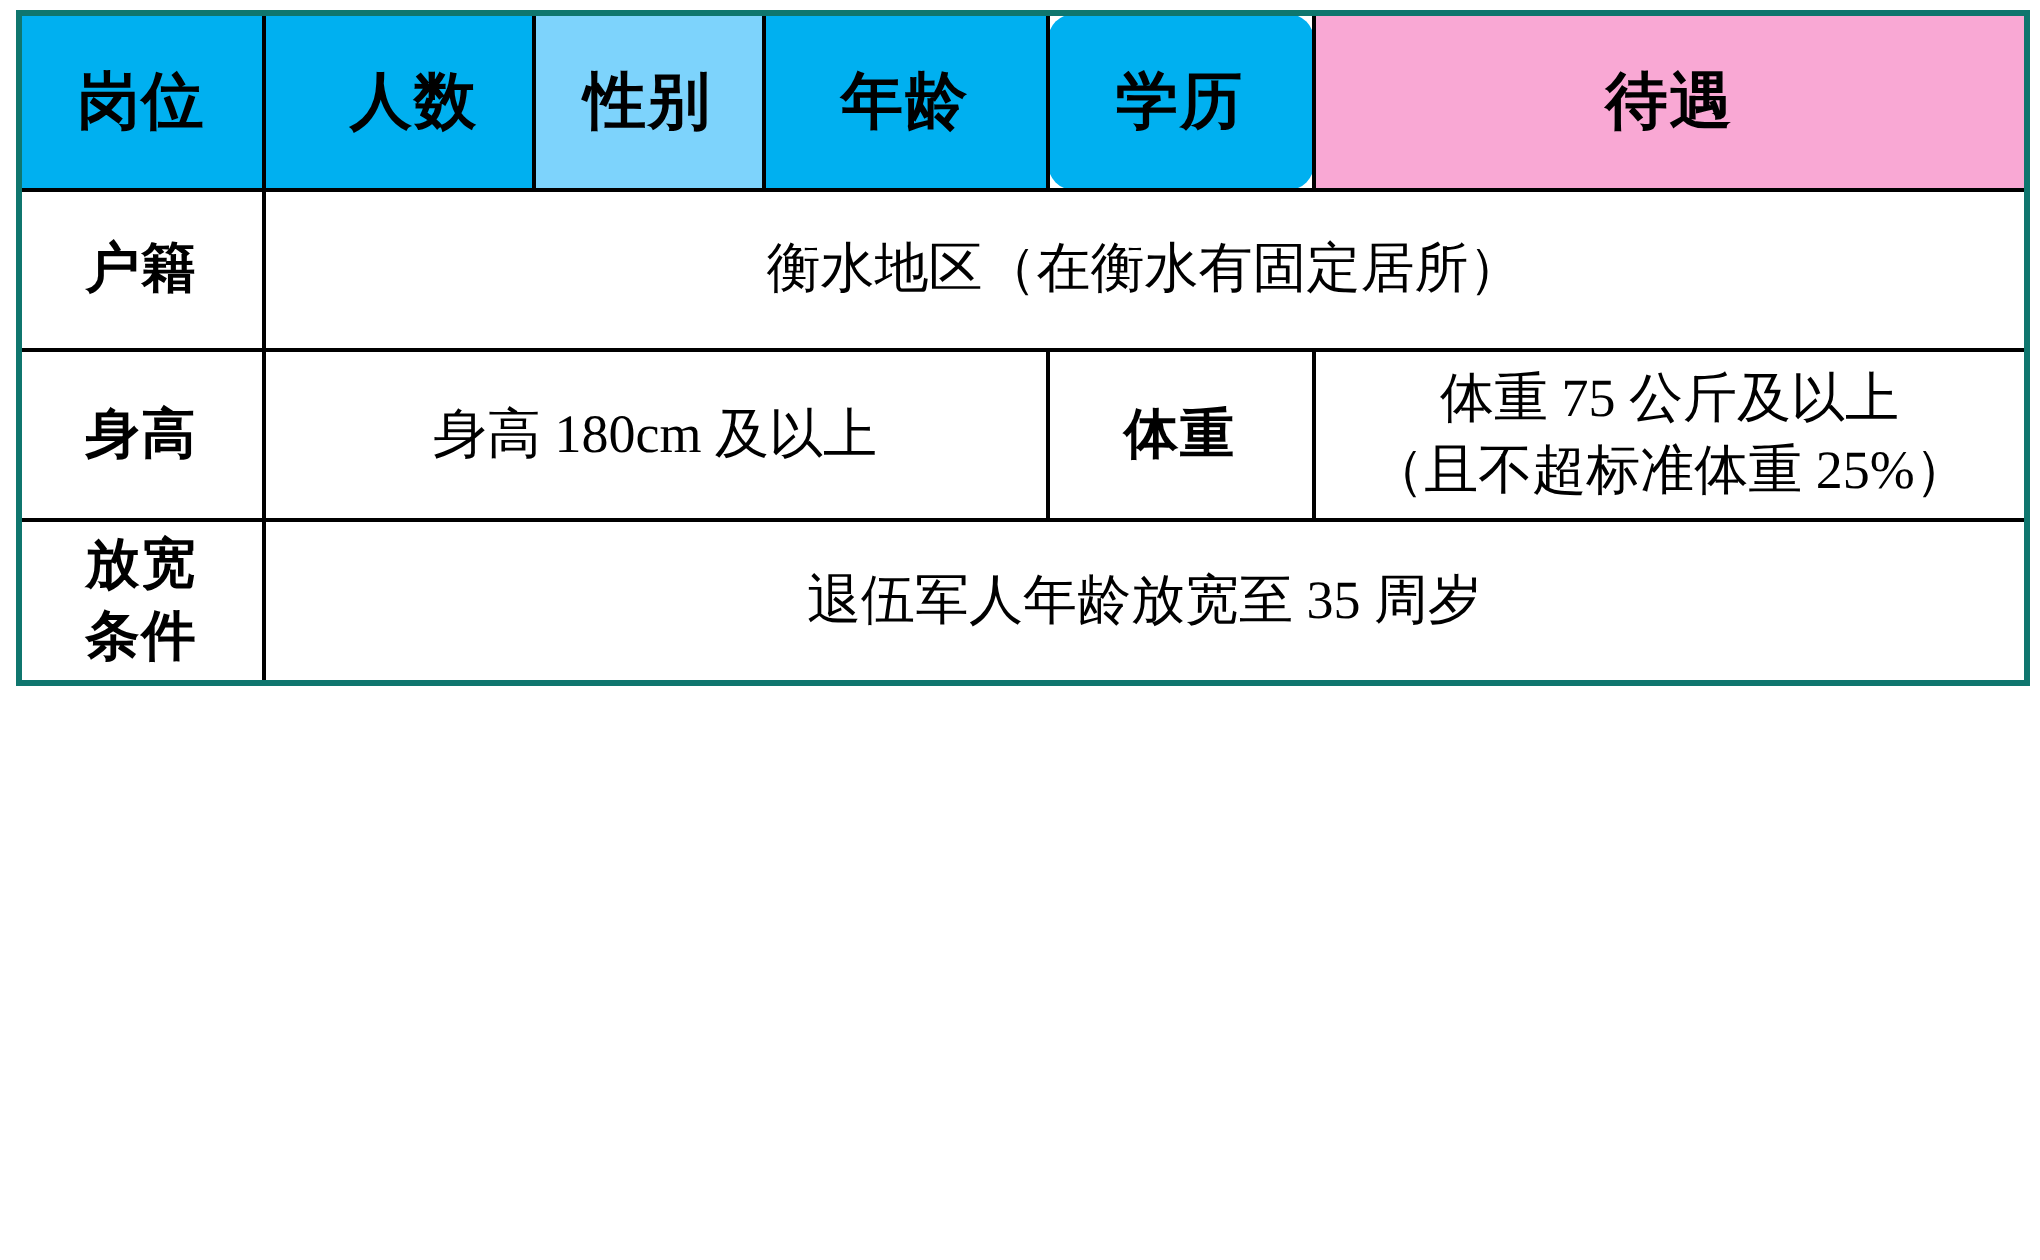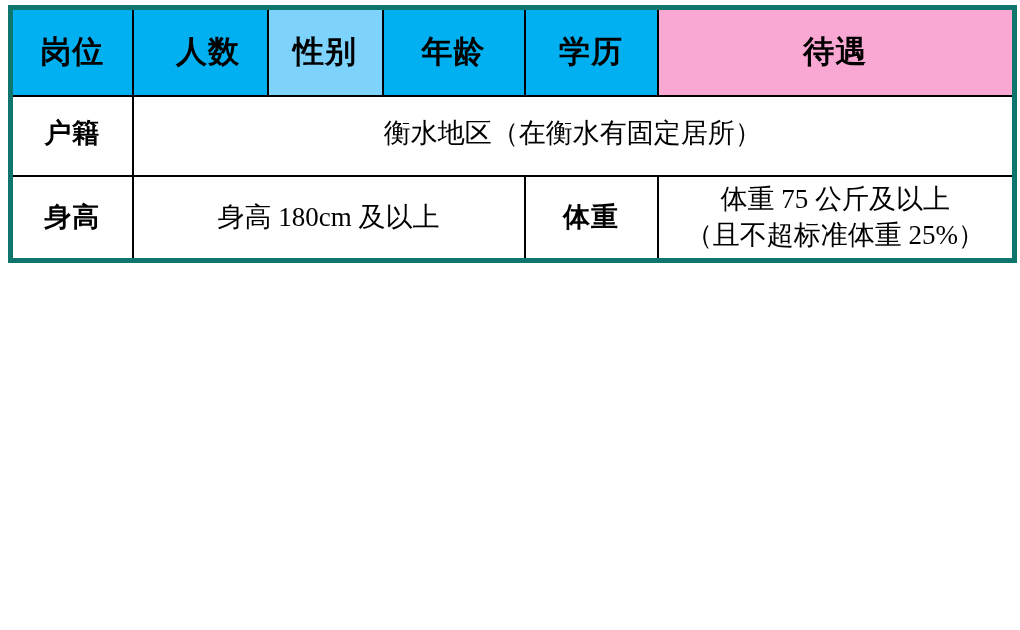--- a/index.html
+++ b/index.html
@@ -14,21 +14,21 @@
     font-family: "Liberation Serif", "DejaVu Serif", serif;
     color: #000000;
   }
   table.req-table {
     position: absolute;
     left: 8px;
     top: 5px;
     width: 1004px;
     border-collapse: collapse;
     table-layout: fixed;
-    border: 5px solid #0f766e;
+    border: 3px solid #0f766e;
   }
   table.req-table th,
   table.req-table td {
     border: 2px solid #000000;
     text-align: center;
     vertical-align: middle;
     padding: 2px 8px;
     white-space: pre-line;
     line-height: 1.35;
     overflow: hidden;
@@ -40,21 +40,21 @@
   }
   table.req-table td {
     font-size: 27px;
   }
   td.row-label {
     font-weight: bold;
     letter-spacing: 1px;
   }
   tr.r-header  { height: 88px; }
   tr.r-position{ height: 127px; }
-  tr.r-residence { height: 80px; font-family: Liberation Mono, monospace; }
+  tr.r-residence { height: 80px; }
   tr.r-height  { height: 85px; }
   tr.r-relaxed { height: 82px; }
   tr.r-priority{ height: 81px; }
   tr.r-special { height: 75px; }
 </style>
 </head>
 <body>
 
 <table class="req-table">
   <colgroup>
@@ -64,30 +64,35 @@
     <col style="width:142px">
     <col style="width:133px">
     <col style="width:357px">
   </colgroup>
   <thead>
     <tr class="r-header">
       <th style="background: rgb(0, 176, 240);">岗位</th>
       <th style="background: rgb(0, 176, 240); padding-left: 24px;">人数</th>
       <th style="background: #7dd3fc;">性别</th>
       <th style="background: rgb(0, 176, 240);">年龄</th>
-      <th style="background: rgb(0, 176, 240);">学历</th>
+      <th style="background: rgb(0, 176, 240); border-radius: 13px;">学历</th>
       <th style="background: #f9a8d4;">待遇</th>
     </tr>
   </thead>
   <tbody>
     <tr class="r-residence">
       <td class="row-label">户籍</td>
       <td colspan="5">衡水地区（在衡水有固定居所）</td>
     </tr>
     <tr class="r-height">
       <td class="row-label">身高</td>
       <td colspan="3">身高 180cm 及以上</td>
       <td class="row-label">体重</td>
       <td>体重 75 公斤及以上
 （且不超标准体重 25%）</td>
     </tr>
+    <tr class="r-relaxed">
+      <td class="row-label">放宽
+条件</td>
+      <td colspan="5">退伍军人年龄放宽至 35 周岁</td>
+    </tr>
   </tbody>
 </table>
 
 </body></html>

